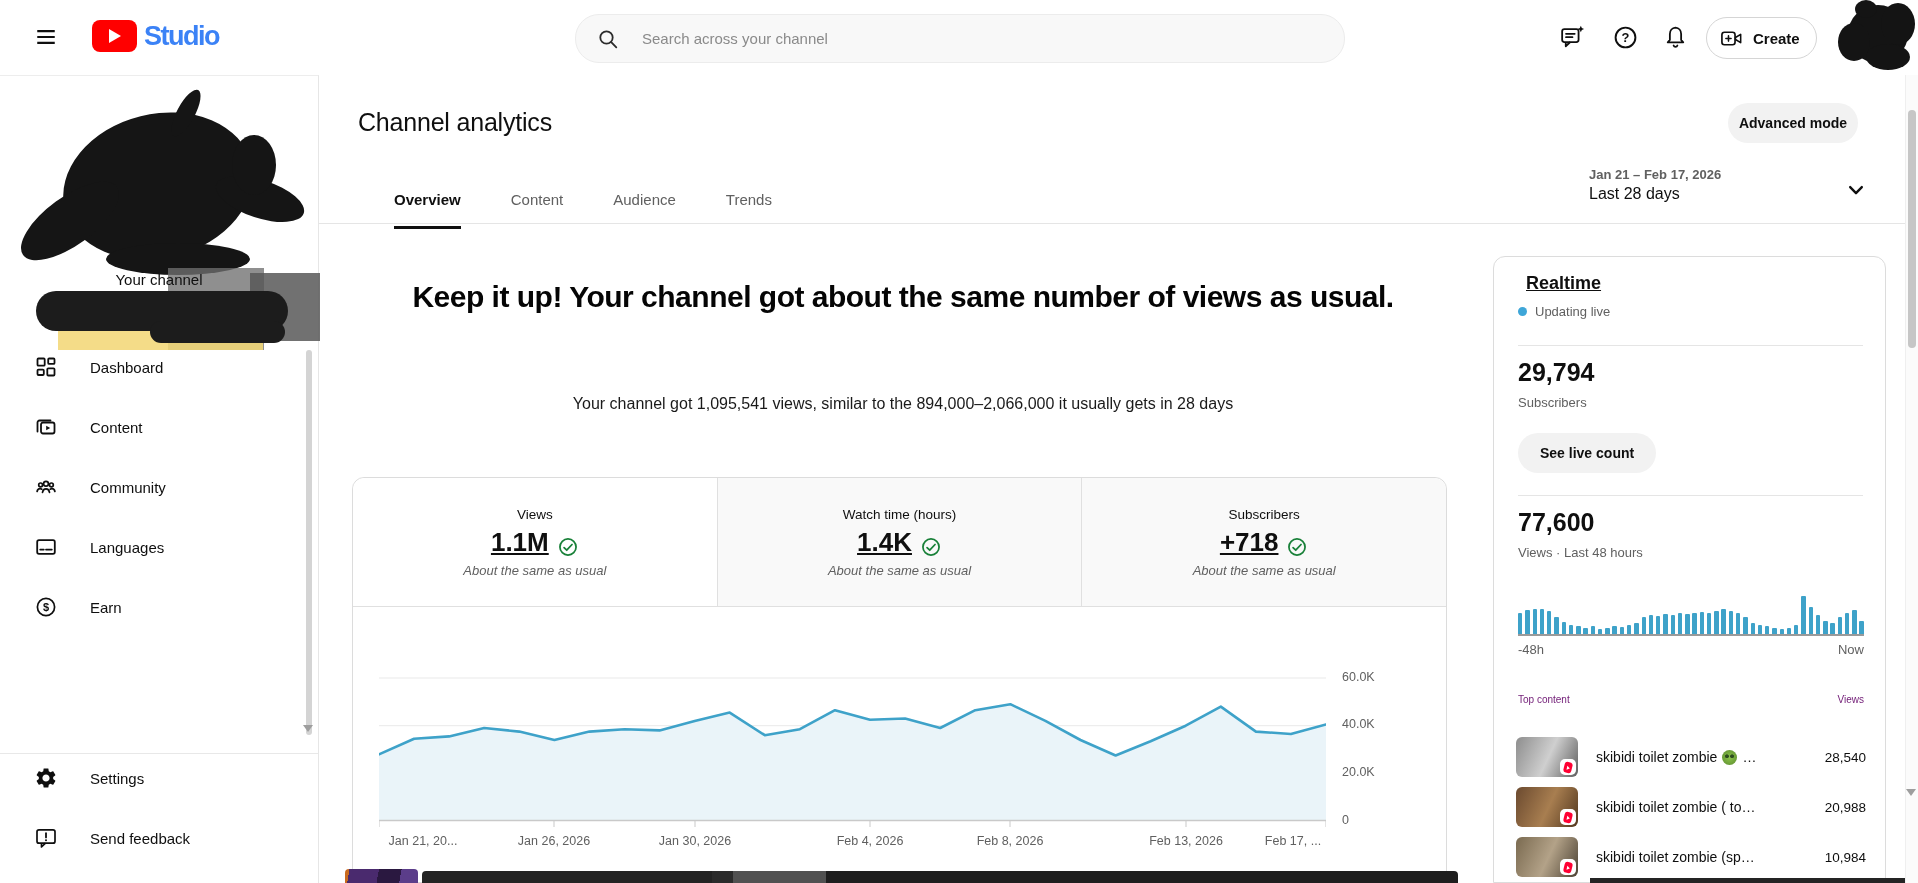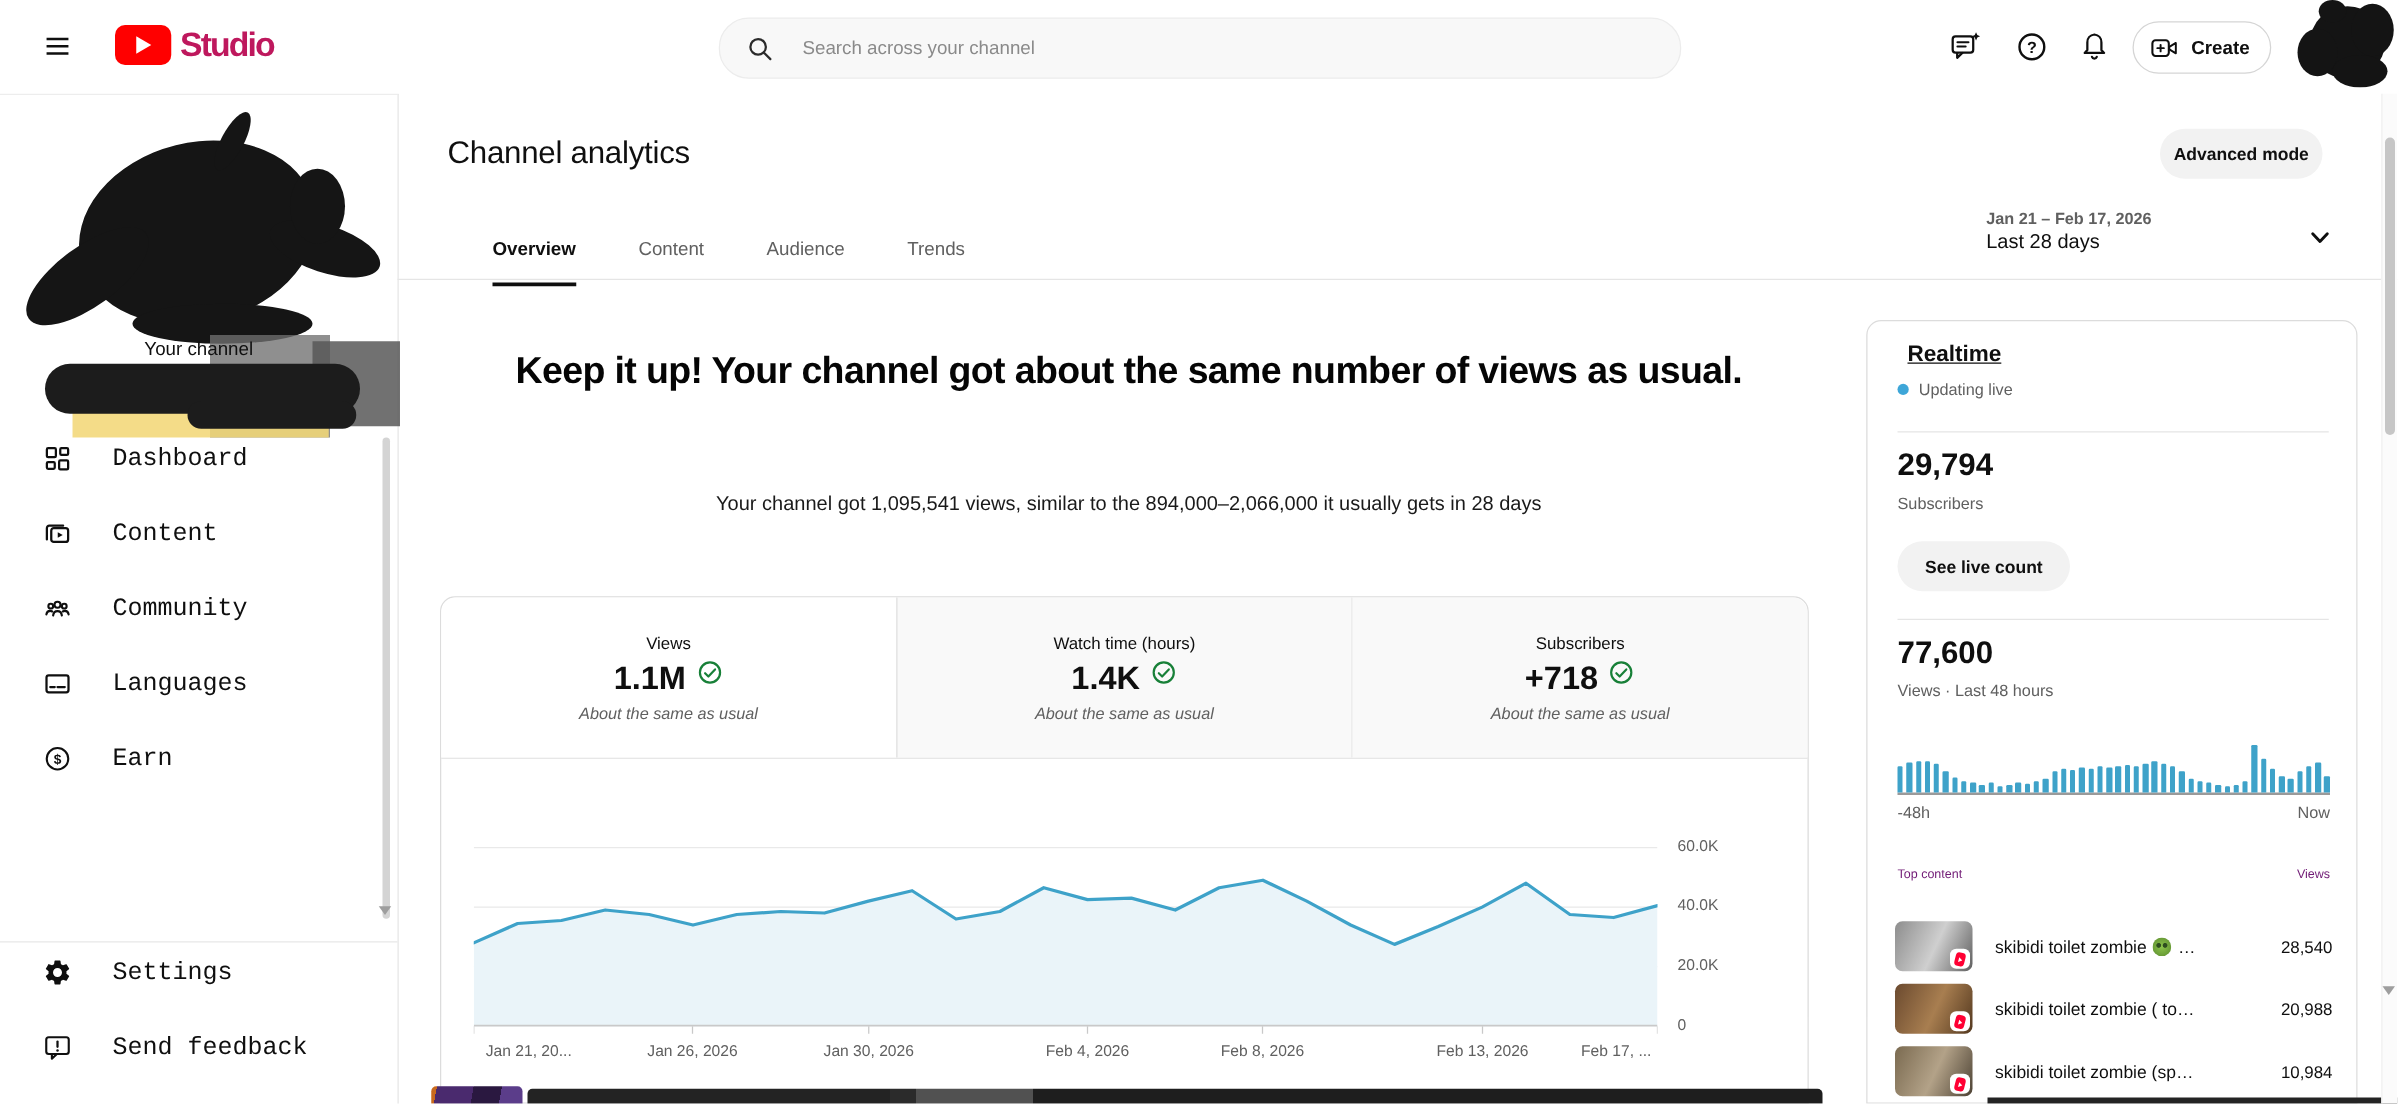--- a/index.html
+++ b/index.html
@@ -4,21 +4,21 @@
 <style>
   html,body{margin:0;padding:0;background:#fff;}
   #app{position:relative;width:1918px;height:883px;overflow:hidden;background:#fff;
        font-family:"Liberation Sans","DejaVu Sans",sans-serif;color:#0f0f0f;}
   
   .topbar{position:absolute;left:0;top:0;width:1918px;height:75px;background:#fff;}
   .hamburger{position:absolute;left:32px;top:23px;width:28px;height:28px;cursor:pointer;}
   .logo{position:absolute;left:92px;top:20px;display:flex;align-items:center;gap:7px;}
   .playbox{width:45px;height:32px;background:#ff0000;border-radius:8px;display:flex;align-items:center;justify-content:center;}
   .playbox .tri{width:0;height:0;border-left:12px solid #fff;border-top:7px solid transparent;border-bottom:7px solid transparent;}
-  .logo-text{font-size:27px;font-weight:700;letter-spacing:-1.5px;color:#be185d;}
+  .logo-text{font-size:27px;font-weight:700;letter-spacing:-1.5px;color:#3b82f6;}
   .searchbar{position:absolute;left:575px;top:14px;width:768px;height:47px;border-radius:24px;
              background:#f8f8f8;border:1px solid #ececec;display:flex;align-items:center;}
   .search-ic-wrap{width:64px;display:flex;justify-content:center;}
   .search-input{flex:1;border:none;outline:none;background:transparent;font-size:15px;color:#0f0f0f;
                 font-family:"Liberation Sans",sans-serif;}
   .search-input::placeholder{color:#8a8a8a;}
   .top-ic{position:absolute;top:24px;width:27px;height:27px;cursor:pointer;}
   .create-btn{position:absolute;left:1706px;top:17px;height:40px;border:1px solid #d5d5d5;border-radius:21px;
               background:#fff;display:flex;align-items:center;gap:9px;padding:0 16px 0 12px;cursor:pointer;}
   .create-label{font-size:15px;font-weight:600;}
@@ -32,21 +32,21 @@
   .gray-box1{position:absolute;left:168px;top:192px;width:96px;height:82px;background:rgba(112,112,112,.78);}
   .gray-box2{position:absolute;left:250px;top:197px;width:70px;height:68px;background:rgba(88,88,88,.85);}
   .redact1{position:absolute;left:36px;top:215px;width:252px;height:40px;background:#1c1c1c;border-radius:20px;}
   .redact2{position:absolute;left:150px;top:245px;width:135px;height:22px;background:#1c1c1c;border-radius:11px;}
   .side-menu{position:absolute;left:0;top:261px;width:318px;}
   .side-footer{position:absolute;left:0;top:672px;width:318px;}
   .side-item{height:60px;display:flex;align-items:center;padding-left:34px;gap:32px;cursor:pointer;}
   .side-item.active{background:#f0f0f0;}
   .side-item.active .side-label{font-weight:600;}
   .side-ic{width:24px;height:24px;display:flex;}
-  .side-label{font-size:20px;color:#0f0f0f;white-space:nowrap;font-family:Liberation Mono, monospace;}
+  .side-label{font-size:15px;color:#0f0f0f;white-space:nowrap;}
   .side-divider{position:absolute;left:0;top:677px;width:318px;height:1px;background:#e8e8e8;}
   .side-scroll{position:absolute;left:306px;top:274px;width:6px;height:385px;background:#d4d4d4;border-radius:3px;}
   .side-scroll-arrow{position:absolute;left:303px;top:649px;width:0;height:0;border-left:5px solid transparent;border-right:5px solid transparent;border-top:7px solid #9e9e9e;}
   
   .page-title{position:absolute;left:358px;top:108px;font-size:25px;font-weight:400;letter-spacing:-.2px;}
   .adv-btn{position:absolute;left:1728px;top:103px;width:130px;height:40px;background:#f2f2f2;border-radius:20px;
            display:flex;align-items:center;justify-content:center;font-size:14px;font-weight:600;cursor:pointer;}
   .tabs{position:absolute;left:358px;top:186px;height:38px;display:flex;margin-left:36px;}
   .tab{margin-right:50px;display:flex;align-items:flex-start;padding-top:5px;font-size:15px;color:#606060;cursor:pointer;height:35px;}
   .tab.active{color:#0f0f0f;font-weight:600;border-bottom:3px solid #0f0f0f;}
@@ -59,21 +59,21 @@
             letter-spacing:-.5px;line-height:49px;color:#050505;}
   .subtitle{position:absolute;left:403px;top:395px;width:1000px;text-align:center;font-size:16px;color:#1a1a1a;}
   
   .card{position:absolute;left:352px;top:477px;width:1095px;height:406px;border:1px solid #dcdcdc;
         border-radius:12px 12px 0 0;background:#fff;box-sizing:border-box;}
   .metric-strip{position:absolute;left:0;top:0;width:100%;height:128px;display:flex;border-bottom:1px solid #e0e0e0;}
   .metric-cell{flex:1;display:flex;flex-direction:column;align-items:center;justify-content:center;gap:5px;cursor:pointer;background:#fff;border-radius:12px 0 0 0;}
   .metric-cell.alt{background:#f9f9f9;border-left:1px solid #e0e0e0;border-radius:0;}
   .metric-cell:last-child{border-radius:0 12px 0 0;}
   .m-label{font-size:13.5px;font-weight:500;}
-  .m-value-row{display:flex;align-items:flex-start;gap:8px;}
+  .m-value-row{display:flex;align-items:flex-end;gap:8px;text-decoration:underline;}
   .m-value{font-size:26px;font-weight:700;}
   .m-check{width:22px;height:22px;display:flex;}
   .m-note{font-size:13px;font-style:italic;color:#606060;}
   .ylabel{position:absolute;left:989px;width:60px;font-size:12.5px;color:#606060;}
   .xlabel{position:absolute;top:356px;transform:translateX(-50%);font-size:12.5px;color:#606060;white-space:nowrap;}
   
   .rt-card{position:absolute;left:1493px;top:256px;width:393px;height:627px;border:1px solid #dcdcdc;
            border-radius:12px 12px 0 0;background:#fff;box-sizing:border-box;}
   .rt-title{position:absolute;left:32px;top:16px;font-size:18px;font-weight:700;text-decoration:underline;}
   .rt-status{position:absolute;left:24px;top:47px;display:flex;align-items:center;gap:8px;font-size:13px;color:#606060;}

